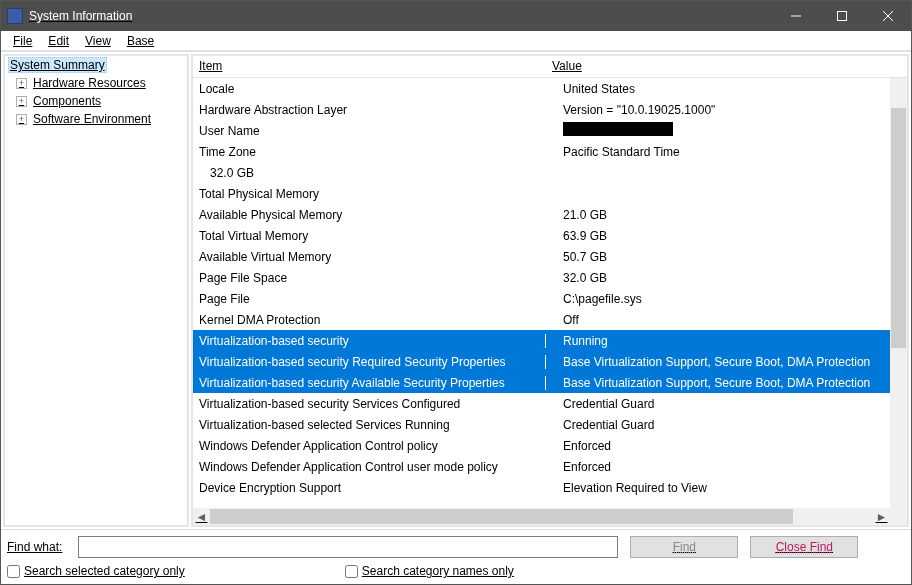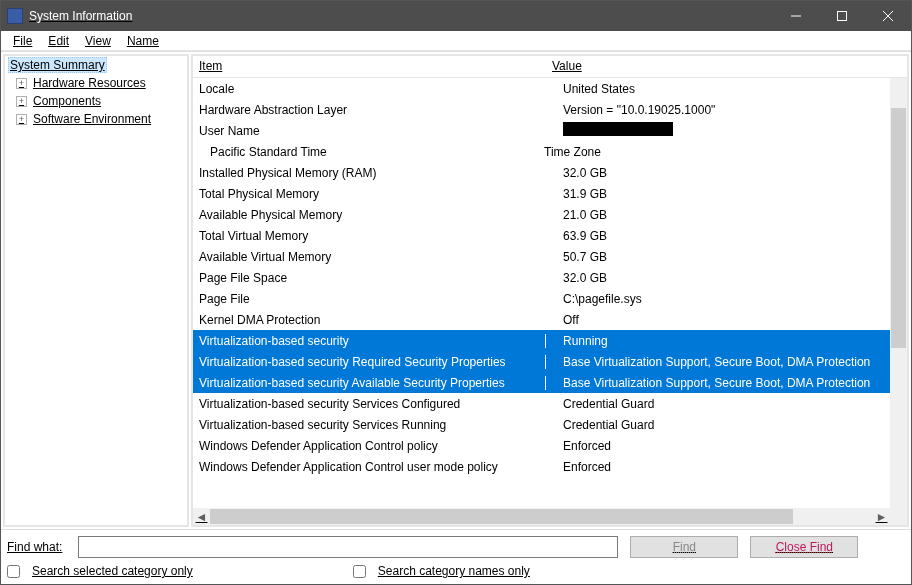--- a/index.html
+++ b/index.html
@@ -51,21 +51,21 @@
 
   .findbar { border-top:1px solid #ddd; padding:6px 6px 4px 6px; display:flex; align-items:center; gap:12px; }
   .findbar label { padding-right:4px; }
   .findbar input[type=text] { flex:1; height:22px; border:1px solid #7a7a7a; padding:2px 4px; max-width:540px; }
   .findbar .fbtn { width:108px; height:22px; border:1px solid #adadad; background:#e1e1e1; text-align:center; line-height:20px; }
   .findbar .fbtn.disabled { color:#888; text-decoration:underline; text-decoration-style:dotted; }
   .findbar .fbtn.close { text-decoration:underline; text-decoration-style:dotted; color:#be185d;}
   .findbar .fbtn span:first-letter { text-decoration:underline; }
 
   .checks { display:flex; padding:2px 6px 6px 6px; gap:40px; }
-  .checks label { display:flex; align-items:flex-end; gap:12px; }
+  .checks label { display:flex; align-items:flex-end; gap:4px; }
   .checks input[type=checkbox] { width:13px; height:13px; }
   .ul-first::first-letter { text-decoration: underline; }
 </style>
 </head>
 <body>
 
 <div class="window">
 
   <div class="titlebar">
     <span class="icon"></span>
@@ -86,21 +86,21 @@
             <path d="M0 0 L10 10 M10 0 L0 10"></path>
           </svg>
         </div>
     </div>
   </div>
 
   <div class="menubar">
     <div class="mitem ul-first">File</div>
     <div class="mitem ul-first">Edit</div>
     <div class="mitem ul-first">View</div>
-    <div class="mitem ul-first">Name</div>
+    <div class="mitem ul-first">Base</div>
   </div>
 
   <div class="body">
 
     <div class="tree">
       <div class="tree-row selected">
         <span class="lbl">System Summary</span>
       </div>
       <div class="tree-row">
         <span class="expander">+</span>
@@ -129,30 +129,28 @@
             </div>
             <div class="row">
               <div class="cell cell-item">Hardware Abstraction Layer</div>
               <div class="cell cell-value">Version = "10.0.19025.1000"</div>
             </div>
             <div class="row">
               <div class="cell cell-item">User Name</div>
               <div class="cell cell-value"><span class="redacted"></span></div>
             </div>
             <div class="row">
+              <div class="cell cell-item">Time Zone</div>
               <div class="cell cell-value">Pacific Standard Time</div>
-              <div class="cell cell-item">Time Zone</div>
-            </div>
-            <div class="row">
-              <div class="cell cell-item">Installed Physical Memory (RAM)</div>
+            </div>
+            <div class="row">
               <div class="cell cell-value">32.0 GB</div>
             </div>
             <div class="row">
               <div class="cell cell-item">Total Physical Memory</div>
-              <div class="cell cell-value">31.9 GB</div>
             </div>
             <div class="row">
               <div class="cell cell-item">Available Physical Memory</div>
               <div class="cell cell-value">21.0 GB</div>
             </div>
             <div class="row">
               <div class="cell cell-item">Total Virtual Memory</div>
               <div class="cell cell-value">63.9 GB</div>
             </div>
             <div class="row">
@@ -181,30 +179,34 @@
             </div>
             <div class="row sel">
               <div class="cell cell-item">Virtualization-based security Available Security Properties</div>
               <div class="cell cell-value">Base Virtualization Support, Secure Boot, DMA Protection</div>
             </div>
             <div class="row">
               <div class="cell cell-item">Virtualization-based security Services Configured</div>
               <div class="cell cell-value">Credential Guard</div>
             </div>
             <div class="row">
-              <div class="cell cell-item">Virtualization-based security Services Running</div>
+              <div class="cell cell-item">Virtualization-based selected Services Running</div>
               <div class="cell cell-value">Credential Guard</div>
             </div>
             <div class="row">
               <div class="cell cell-item">Windows Defender Application Control policy</div>
               <div class="cell cell-value">Enforced</div>
             </div>
             <div class="row">
               <div class="cell cell-item">Windows Defender Application Control user mode policy</div>
               <div class="cell cell-value">Enforced</div>
+            </div>
+            <div class="row">
+              <div class="cell cell-item">Device Encryption Support</div>
+              <div class="cell cell-value">Elevation Required to View</div>
             </div>
           </div>
         <div class="vscroll">
           <div class="vthumb"></div>
         </div>
         <div class="scroll-corner"></div>
       </div>
       <div class="hscroll">
         <div class="hbtn">◄</div>
         <div class="htrack">

